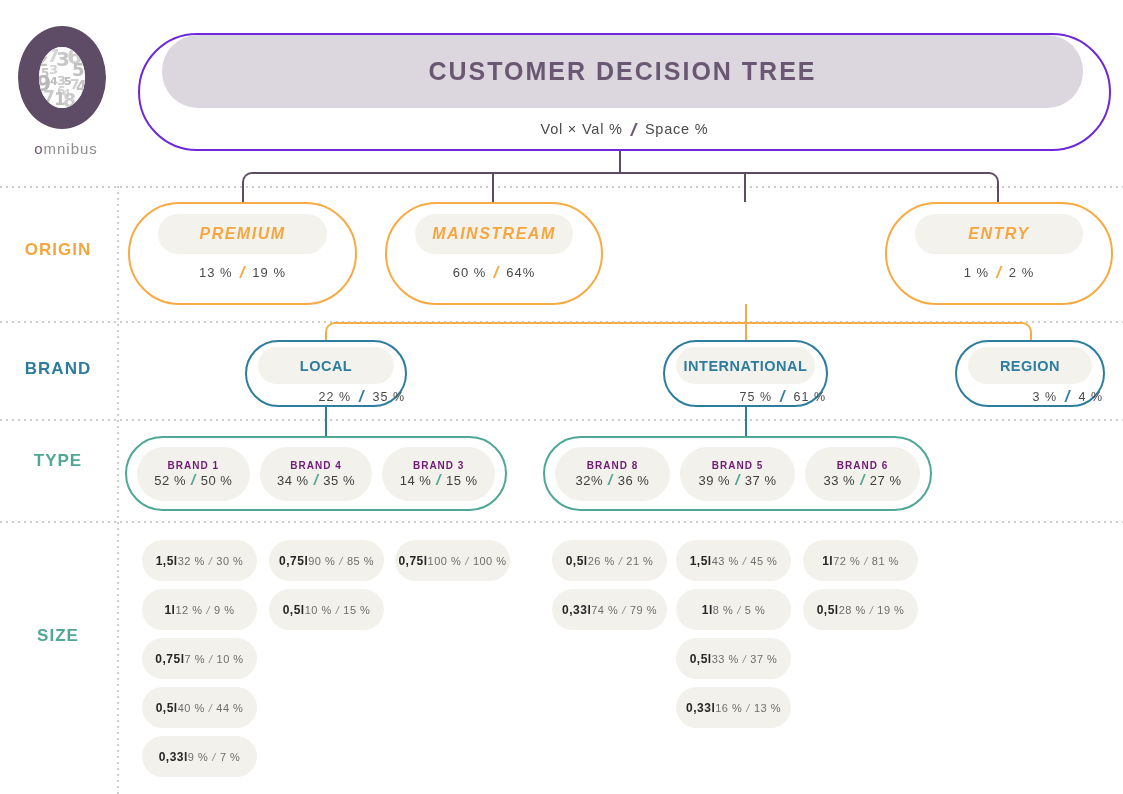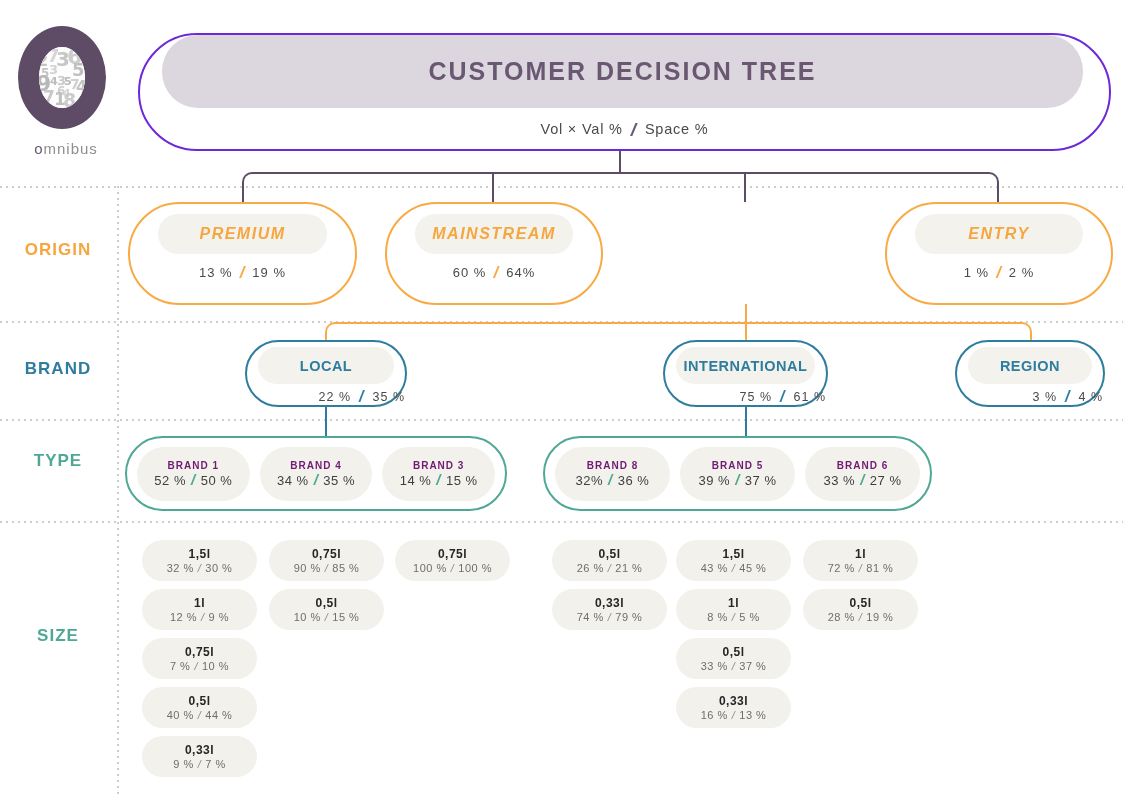--- a/index.html
+++ b/index.html
@@ -72,21 +72,21 @@
 
   
   .type-group{position:absolute;top:436px;height:75px;border:2px solid #4fa795;border-radius:38px;background:#fff;box-sizing:border-box;display:flex;align-items:center;padding:0 10px;gap:10px;z-index:3;}
   .tg1{left:125px;width:382px}.tg2{left:543px;width:389px}
   .type-pill{flex:1;height:54px;border-radius:27px;background:#f2f1ec;display:flex;flex-direction:column;align-items:center;justify-content:center;}
   .type-name{color:#701a75;font-weight:bold;font-size:10px;letter-spacing:1px;}
   .type-vals{margin-top:0;font-size:13px;color:#3f3f3f;letter-spacing:.5px;}
   .type-slash{color:#4fa795;font-weight:bold;font-style:italic;font-size:15px;margin:0 5px;}
 
   
-  .size-pill{position:absolute;width:115px;height:41px;border-radius:21px;background:#f2f1ec;display:flex;flex-direction:column;align-items:center;justify-content:center;z-index:3;}
+  .size-pill{position:absolute;width:115px;height:41px;border-radius:21px;background:#f2f1ec;display:flex;flex-direction:row;align-items:center;justify-content:center;z-index:3;}
   .size-name{font-weight:bold;font-size:12px;color:#262626;letter-spacing:.5px;}
   .size-vals{margin-top:1px;font-size:11px;color:#6e6e6e;letter-spacing:.5px;}
   .size-slash{color:#8a8a8a;font-style:italic;margin:0 4px;}
 </style>
 </head>
 <body>
 
 <div class="canvas">
 
   <div class="grid-h gh1"></div>

